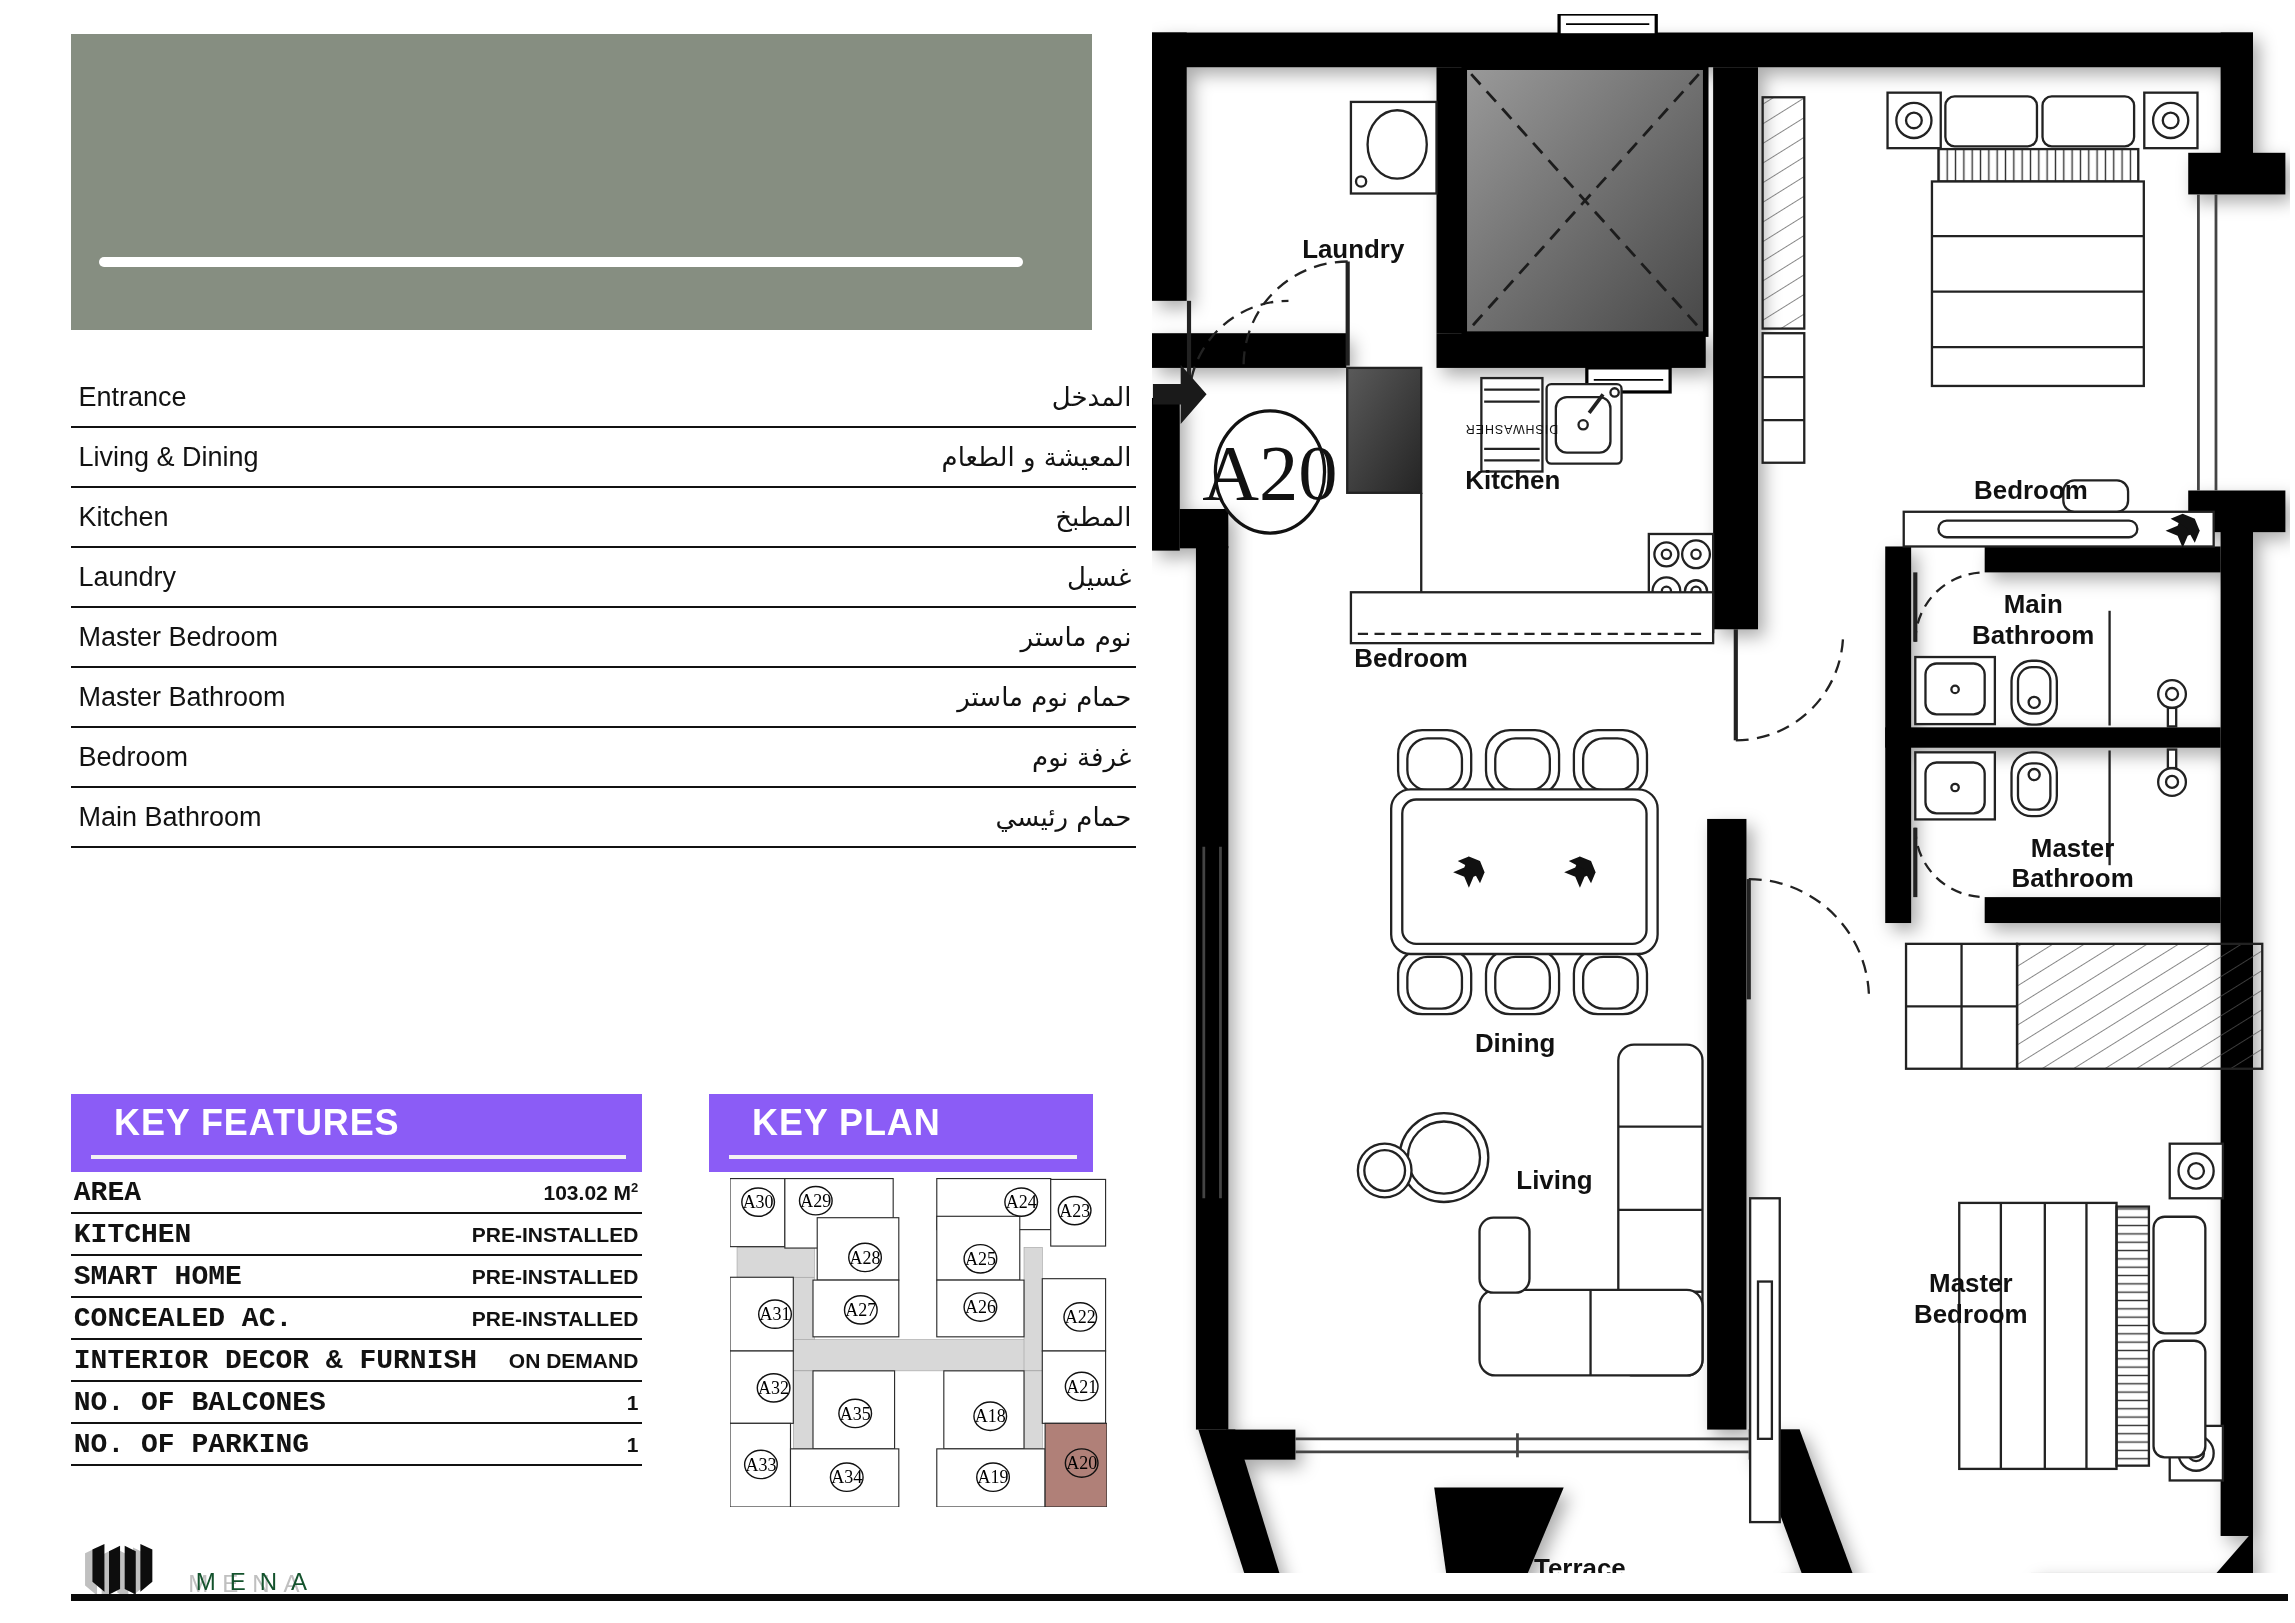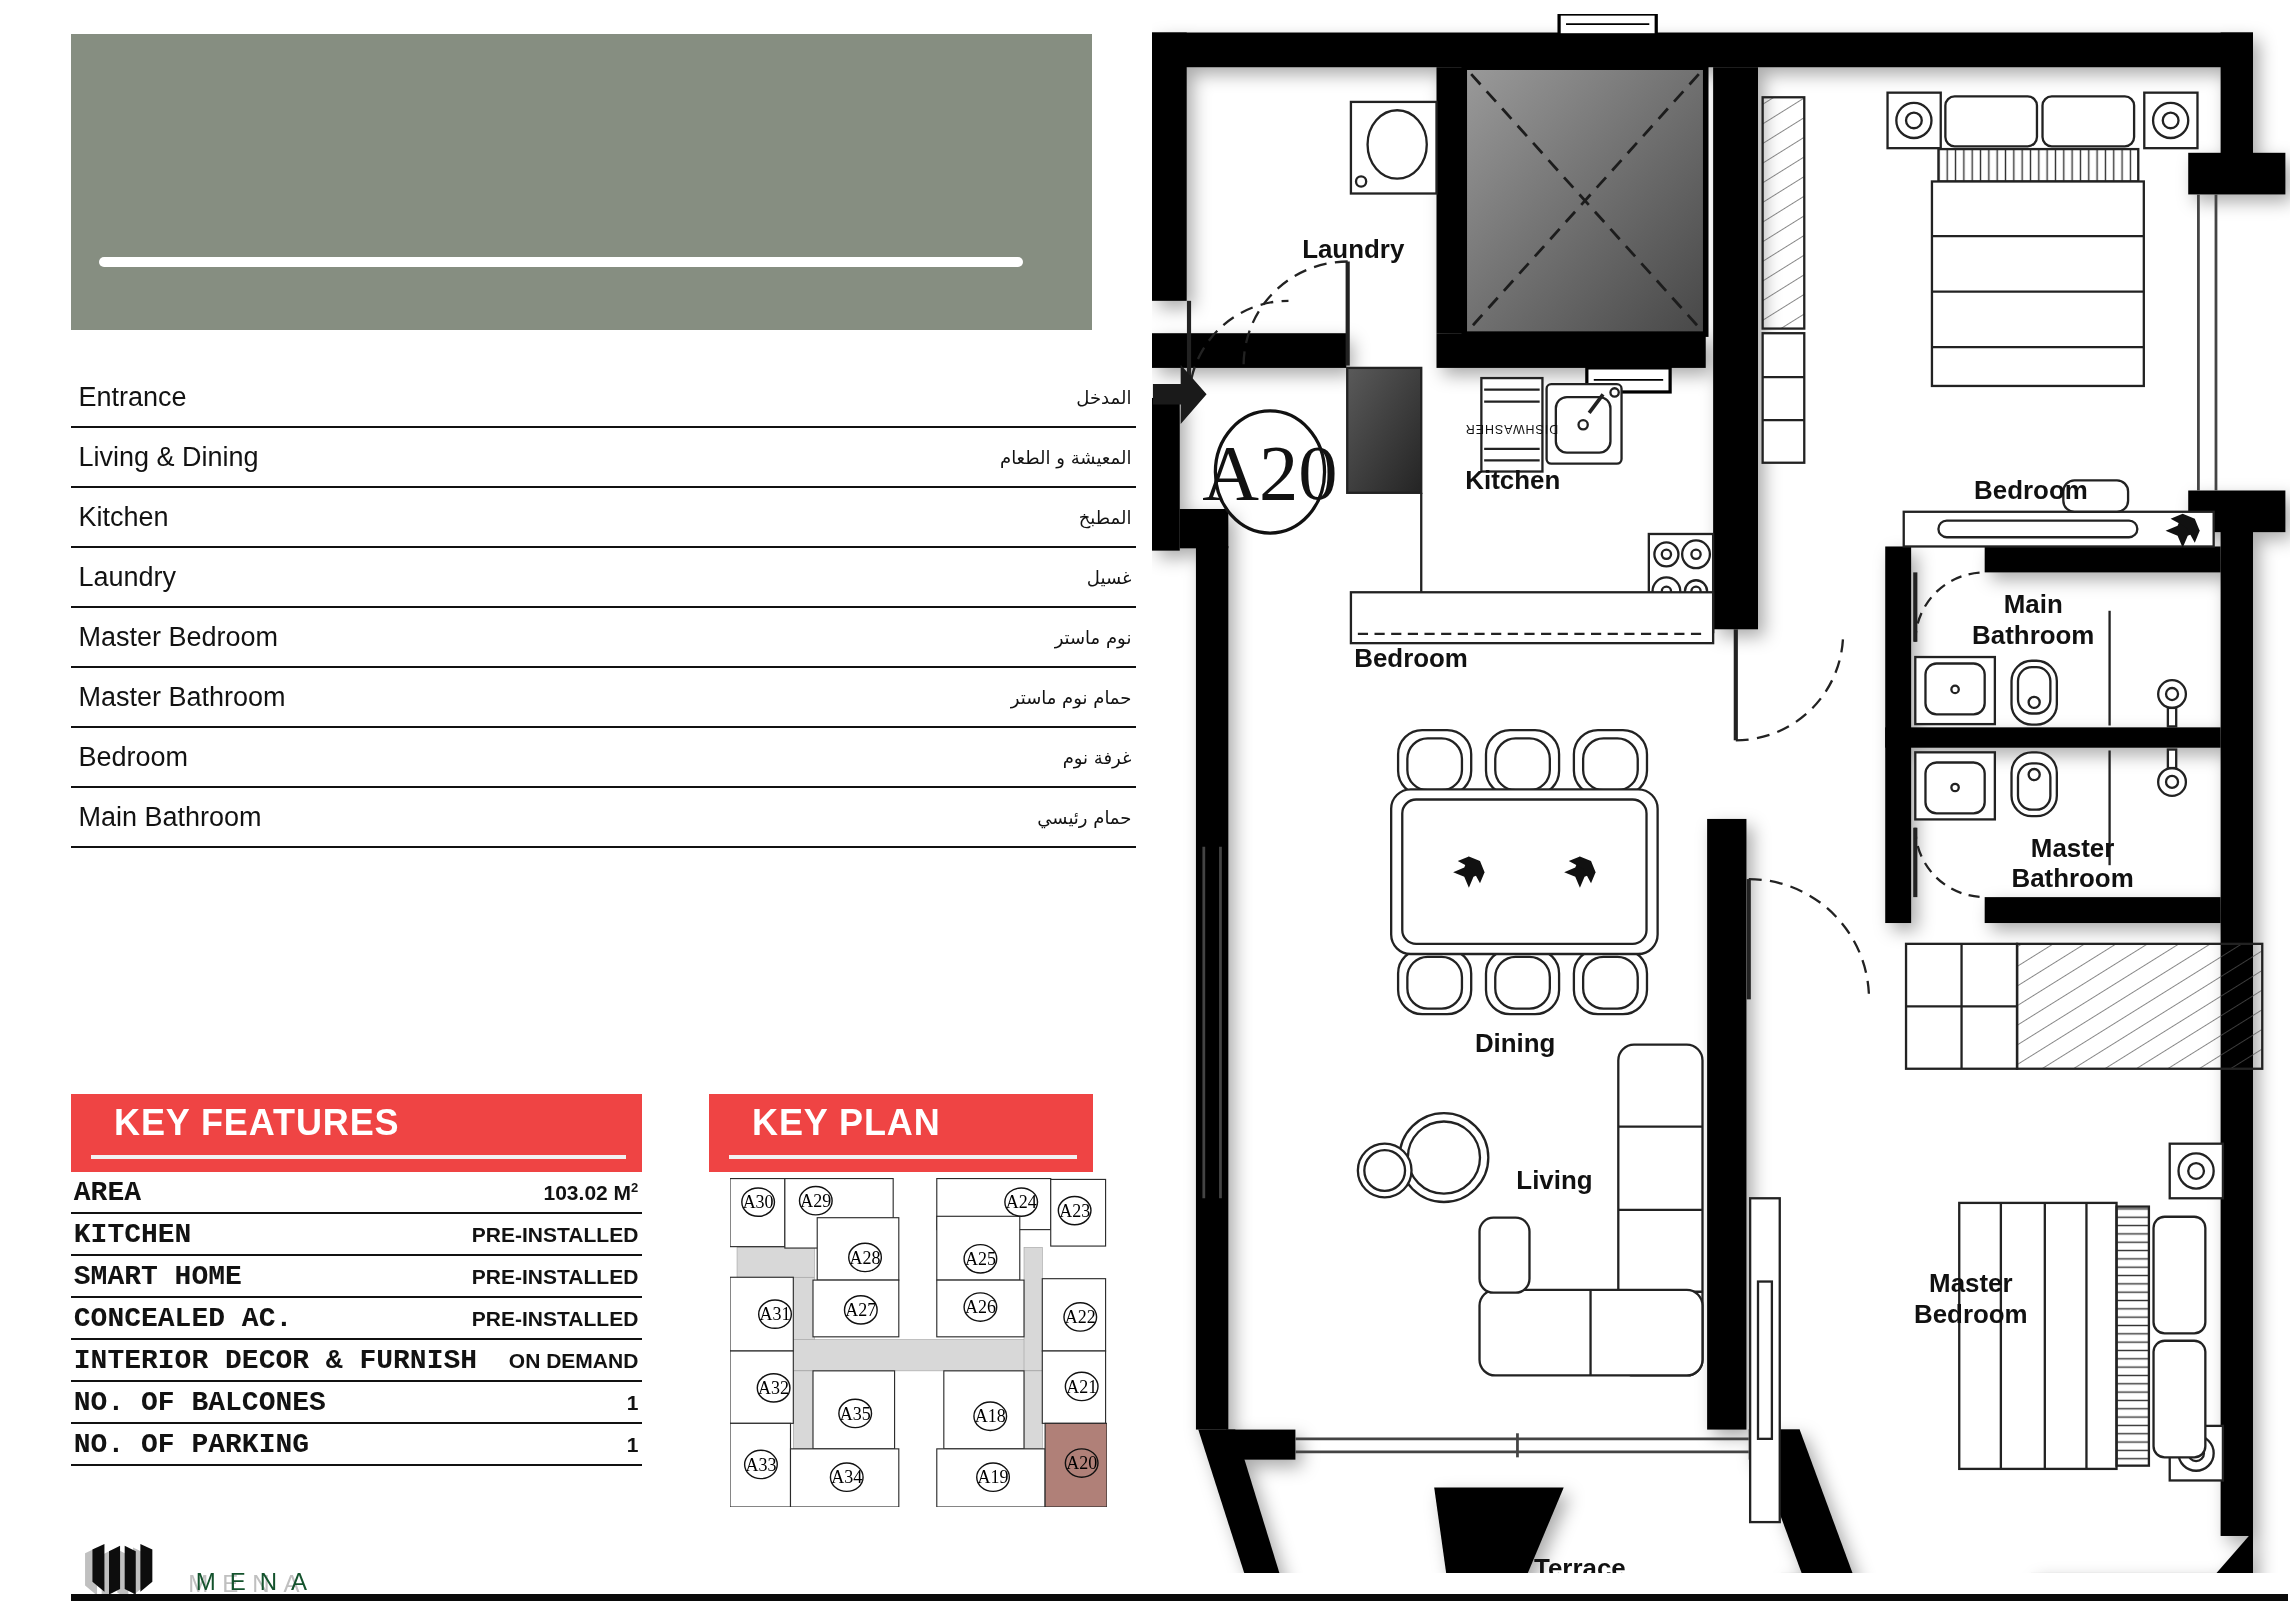--- a/index.html
+++ b/index.html
@@ -15,25 +15,25 @@
 
   
   .zoning{position:absolute;left:71px;top:362px;width:1065px;}
   .zoning-bar{position:relative;height:60px;background:#868e81;}
   .zoning-bar .en{position:absolute;left:41px;top:6.5px;font-size:34px;font-weight:bold;color:#fff;}
   .zoning-bar .ar{position:absolute;right:32px;top:2.8px;font-size:30.5px;font-weight:bold;color:#fff;font-family:"DejaVu Sans",sans-serif;}
   .zoning-underline{position:absolute;left:29px;right:29px;bottom:6.5px;height:4.6px;background:#f2f2f2;}
   .zoning-rows{margin-top:6px;}
   .zoning-row{display:flex;justify-content:space-between;align-items:center;height:58px;border-bottom:2.8px solid #111;}
   .zoning-row .en{font-size:27px;padding-left:7.4px;}
-  .zoning-row .ar{font-size:18px;padding-right:4.6px;font-family:"DejaVu Sans",sans-serif;}
+  .zoning-row .ar{font-size:26px;padding-right:4.6px;font-family:"DejaVu Sans",sans-serif;}
 
   
   .features{position:absolute;left:71px;top:1094px;width:571px;}
-  .panel-bar{position:relative;height:78px;background:#ef4444;}
+  .panel-bar{position:relative;height:78px;background:#8b5cf6;}
   .panel-bar .t{position:absolute;left:43px;top:8.3px;font-size:36px;font-weight:bold;color:#fff;letter-spacing:0.9px;}
   .panel-underline{position:absolute;left:20.4px;right:15.7px;bottom:13px;height:4.2px;background:#f2f2f2;}
   .feature-row{display:flex;justify-content:space-between;align-items:center;height:40px;border-bottom:2.3px solid #111;}
   .feature-row .lbl{font-size:28px;font-weight:bold;padding-left:2.8px;font-family:Liberation Mono, monospace;}
   .feature-row .val{font-size:21px;font-weight:bold;padding-right:3.7px;white-space:nowrap;}
   .feature-row .val sup{font-size:13px;}
 
   
   .keyplan{position:absolute;left:709px;top:1094px;width:384px;}
   .keyplan-svg{position:absolute;left:730px;top:1178px;width:377px;height:329px;}

